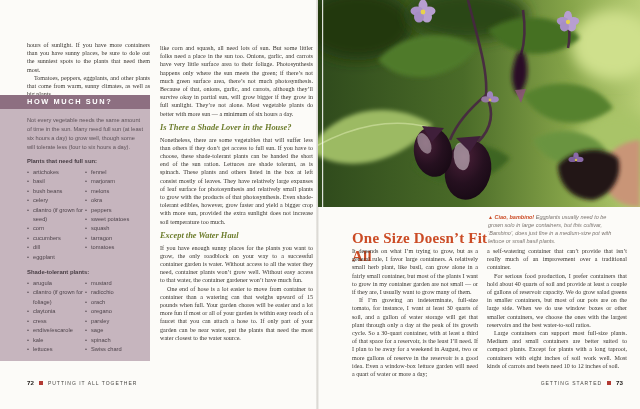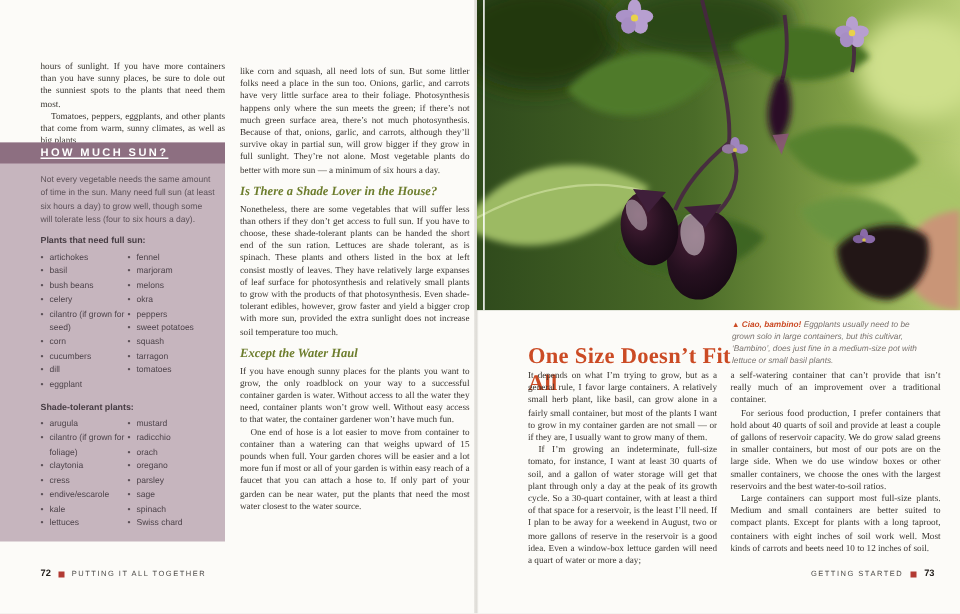--- a/index.html
+++ b/index.html
@@ -11,21 +11,21 @@
   .body-text p{margin:0;}
   .body-text p.indent{text-indent:7px;}
 
   
   .col1-top{position:absolute;left:27px;top:41px;width:123px;}
   .col2{position:absolute;left:160px;top:44px;width:153px;}
   .green-head{font-style:italic;font-weight:bold;font-size:8.4px;line-height:9.8px;color:var(--heading-green,#6d7d2d);margin:5px 0 3px 0;text-align:left;}
 
   
   .sun-box{position:absolute;left:0;top:95px;width:150px;height:266px;background:var(--box-body,#c6b5be);font-family:"Liberation Sans",sans-serif;}
-  .sun-box-header{height:14px;background:var(--box-header,#8d6f81);color:#ffffff;font-size:7.4px;font-weight:bold;letter-spacing:1.6px;line-height:14px;padding-left:27px;text-decoration:underline;}
+  .sun-box-header{height:14px;background:var(--box-header,#8d6f81);color:#ffffff;font-size:7.4px;font-weight:bold;letter-spacing:1.6px;line-height:14px;padding-left:27px;}
   .sun-box-content{padding:7px 6px 0 27px;}
   .sun-box-intro{font-size:5.7px;line-height:9px;color:#5d5258;margin:0 0 6px 0;}
   .list-label{font-size:5.9px;font-weight:bold;color:#463c43;margin:0 0 4px 0;}
   .plant-cols{display:flex;margin-bottom:7px;}
   .plant-list{list-style:none;margin:0;padding:0;font-size:5.7px;line-height:9.4px;color:#4e444b;}
   .plant-list.c1{width:58px;flex:none;}
   .plant-list.c2{flex:1;}
   .plant-list li{display:flex;}
   .plant-list .blt{width:6px;flex:none;color:#5a4f56;}
   .plant-list .itm{flex:1;}

